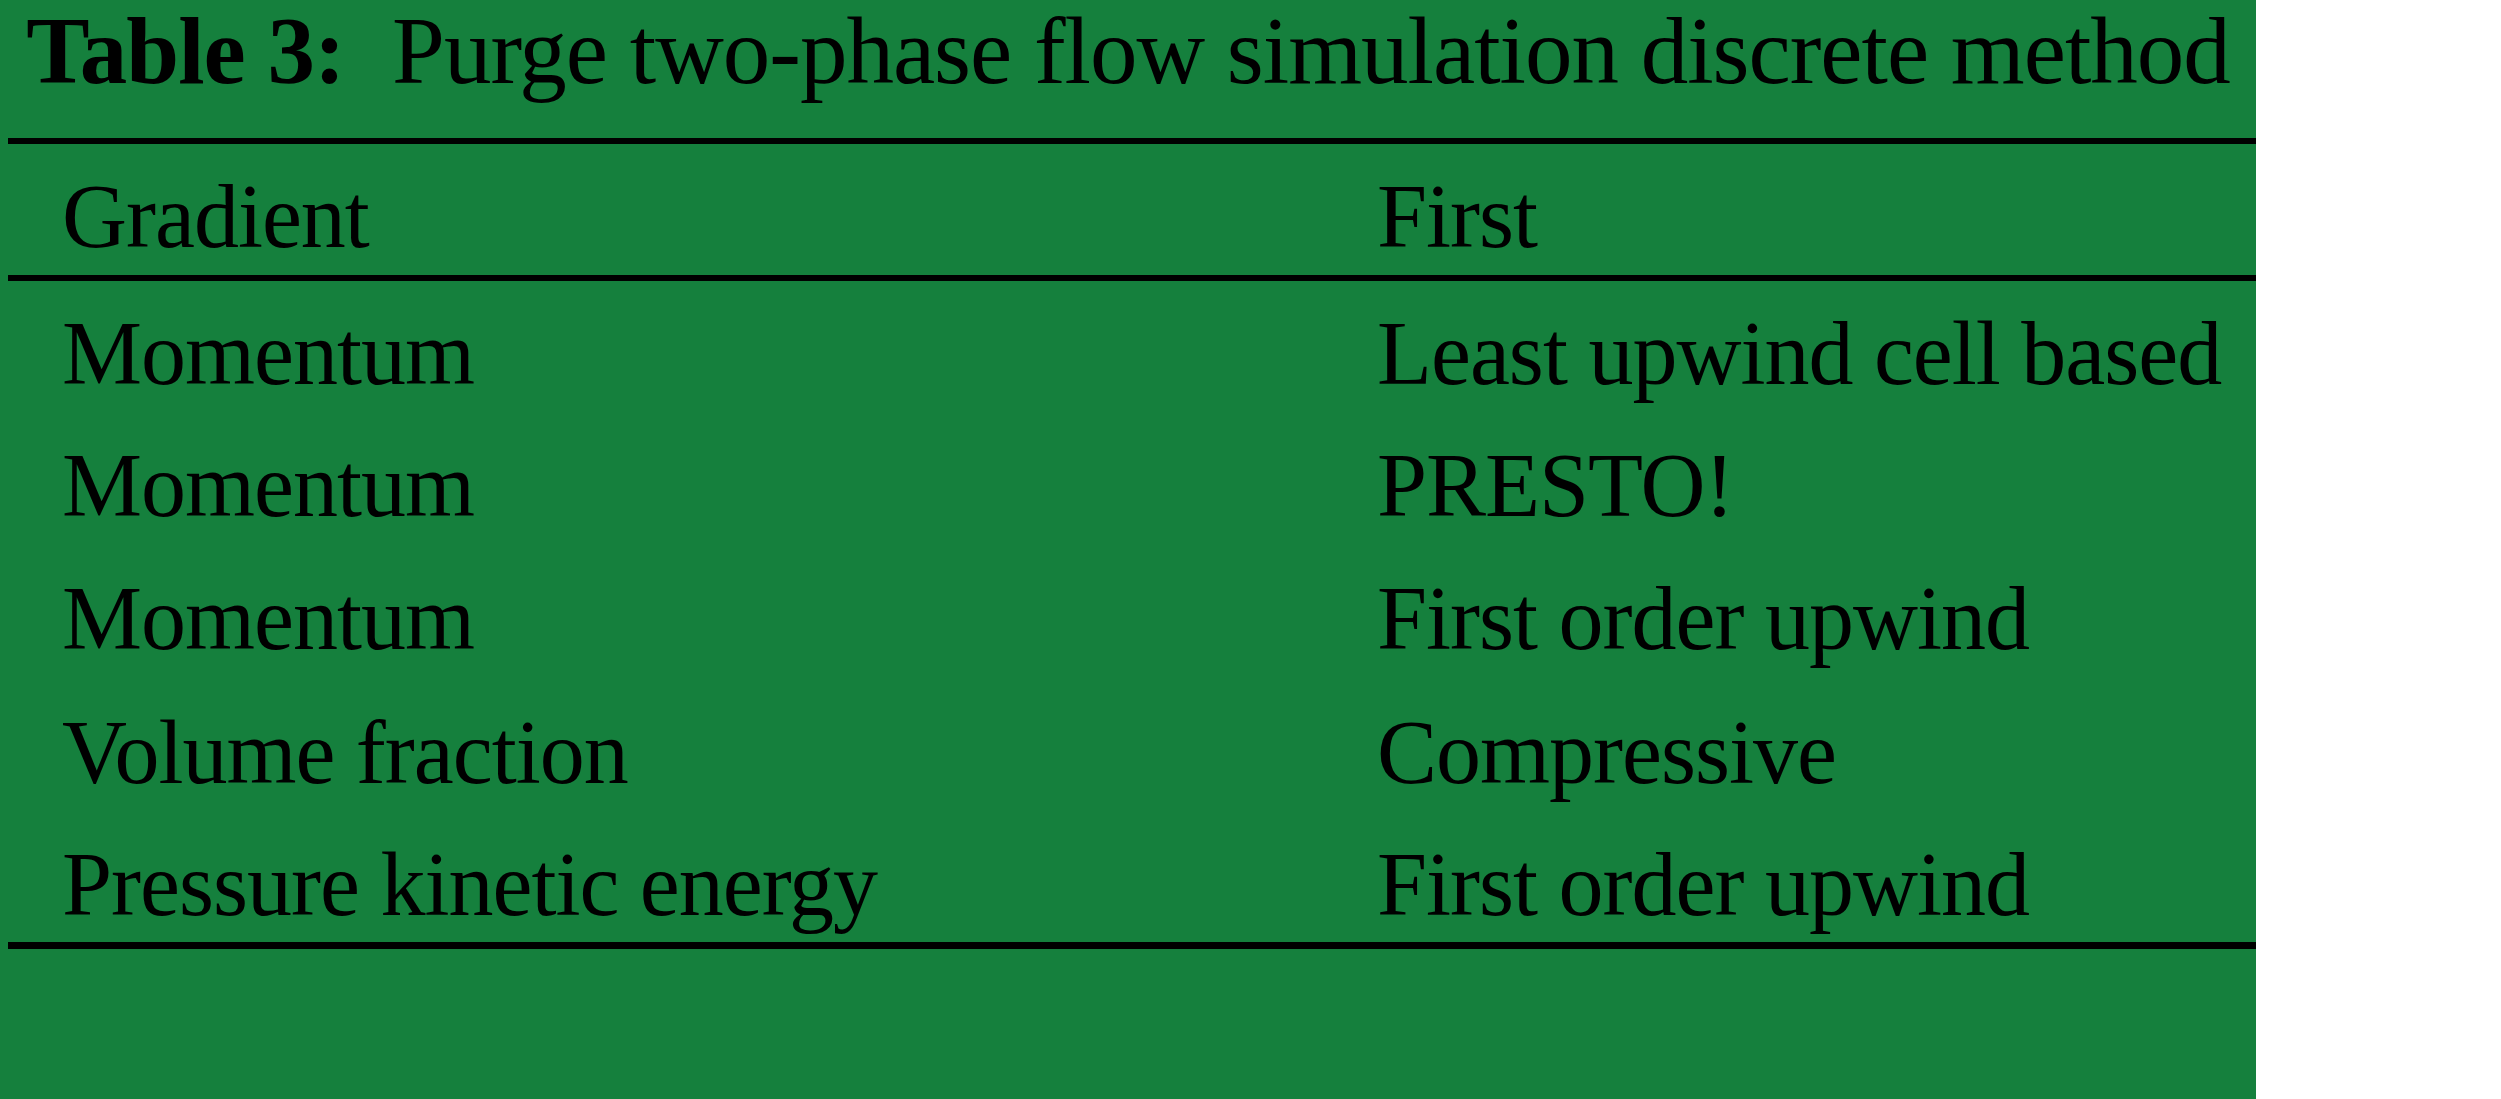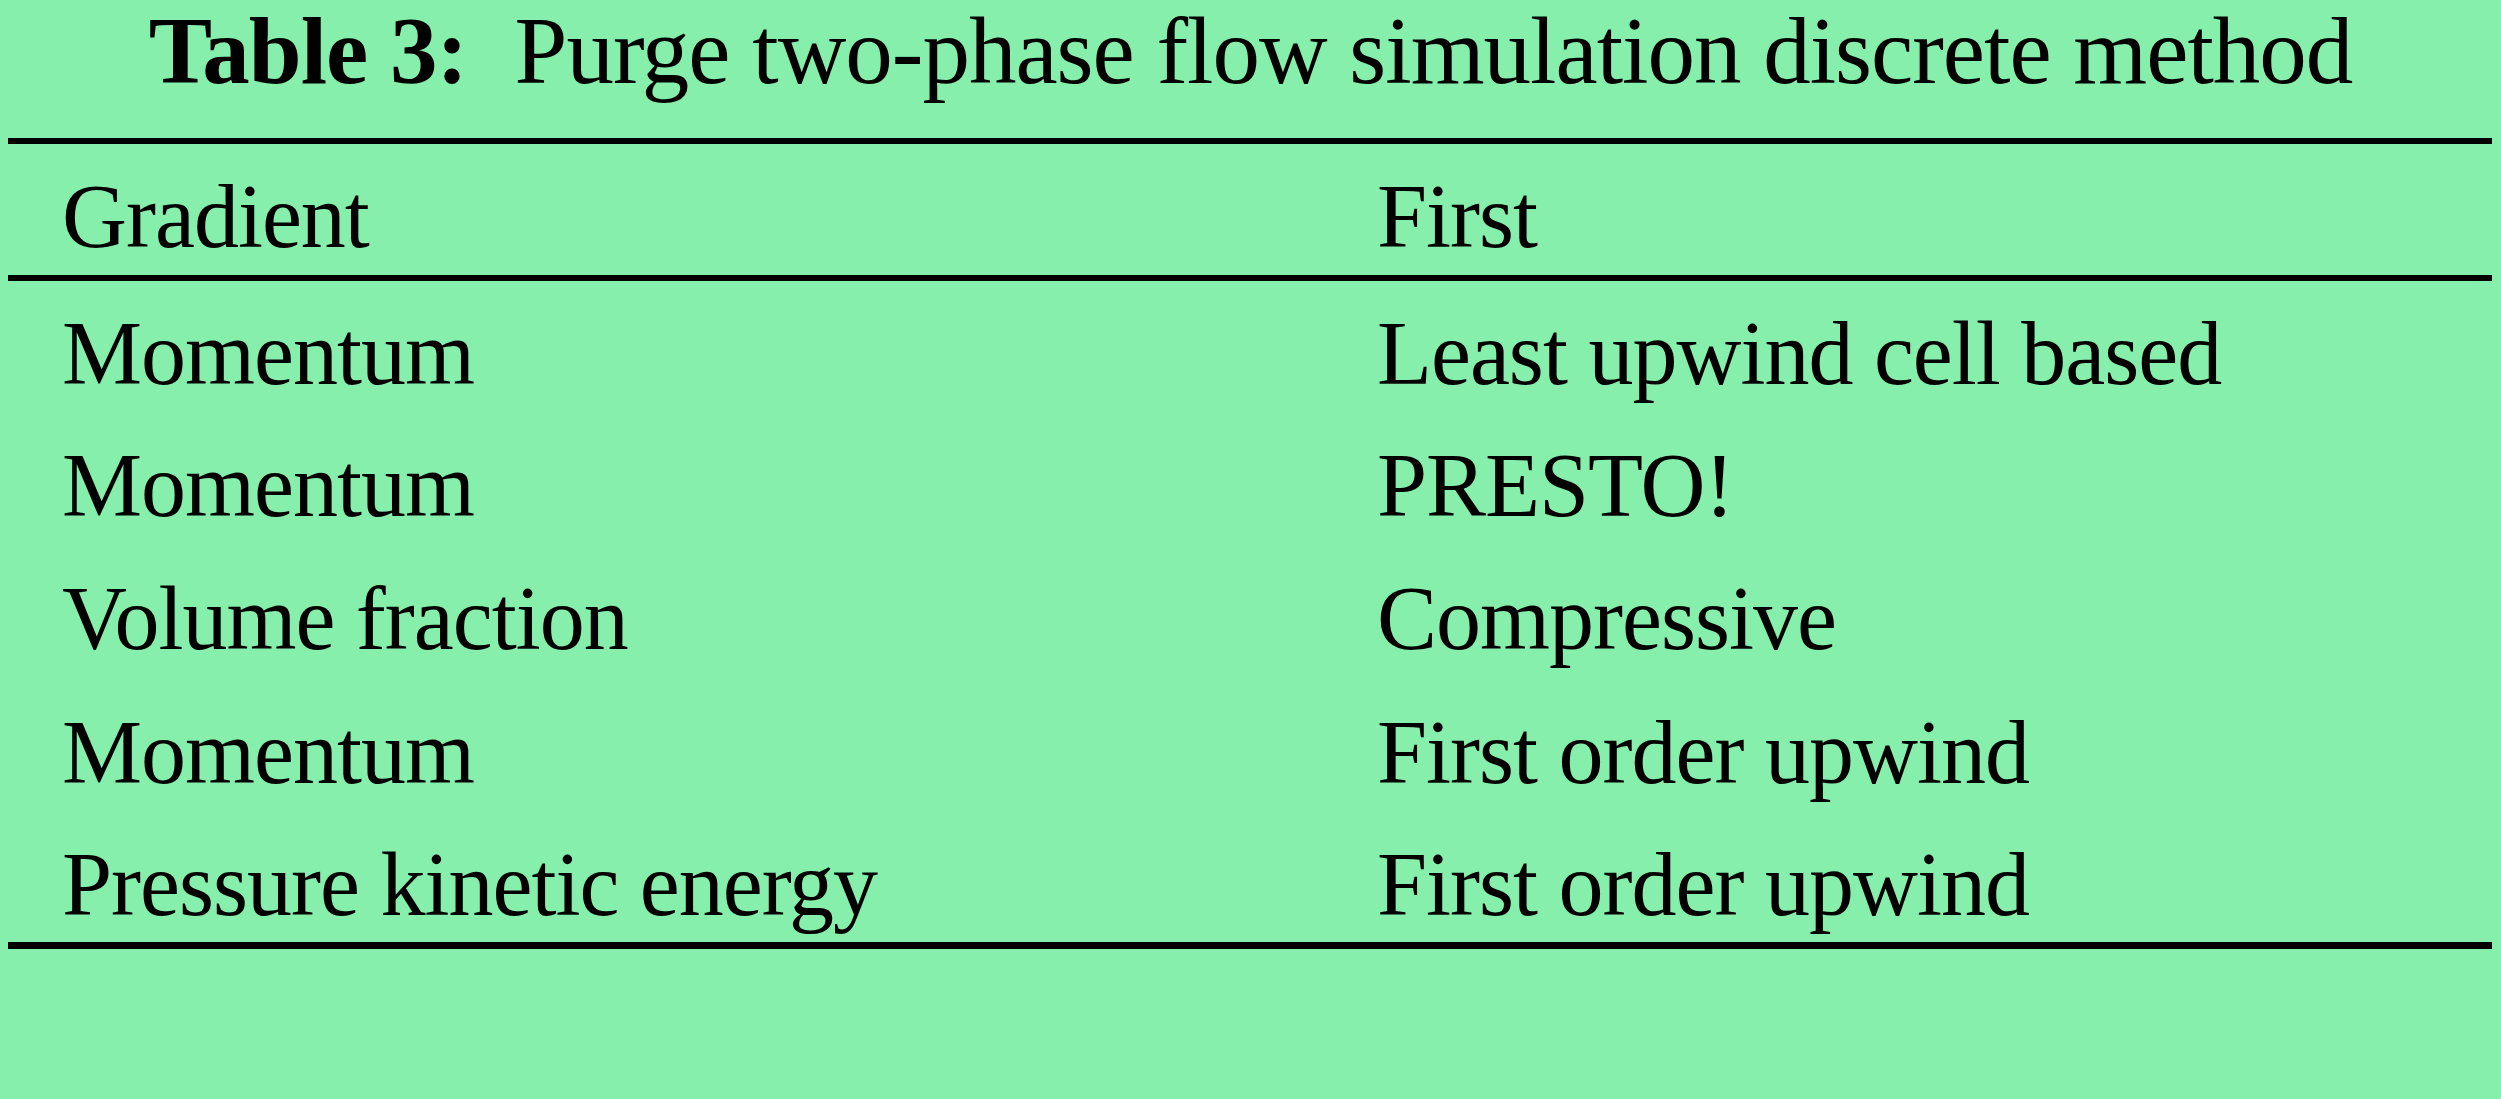--- a/index.html
+++ b/index.html
@@ -2,23 +2,23 @@
 <html><head>
 <meta charset="utf-8">
 <style>
   html, body {
     margin: 0;
     padding: 0;
     background: #ffffff;
   }
   .page {
     position: relative;
-    width: 2501px;
+    width: 2256px;
     height: 1099px;
-    background: #86efac;
+    background: #15803d;
     color: #000000;
     font-family: "Liberation Serif", serif;
     overflow: hidden;
   }
   .caption {
     position: absolute;
     top: 2px;
     left: 0;
     width: 100%;
     text-align: center;
@@ -88,26 +88,26 @@
     <tbody>
       <tr>
         <td>Momentum</td>
         <td>Least upwind cell based</td>
       </tr>
       <tr>
         <td>Momentum</td>
         <td>PRESTO!</td>
       </tr>
       <tr>
+        <td>Momentum</td>
+        <td>First order upwind</td>
+      </tr>
+      <tr>
         <td>Volume fraction</td>
         <td>Compressive</td>
-      </tr>
-      <tr>
-        <td>Momentum</td>
-        <td>First order upwind</td>
       </tr>
       <tr>
         <td>Pressure kinetic energy</td>
         <td>First order upwind</td>
       </tr>
     </tbody>
   </table>
 
 </div>
 

